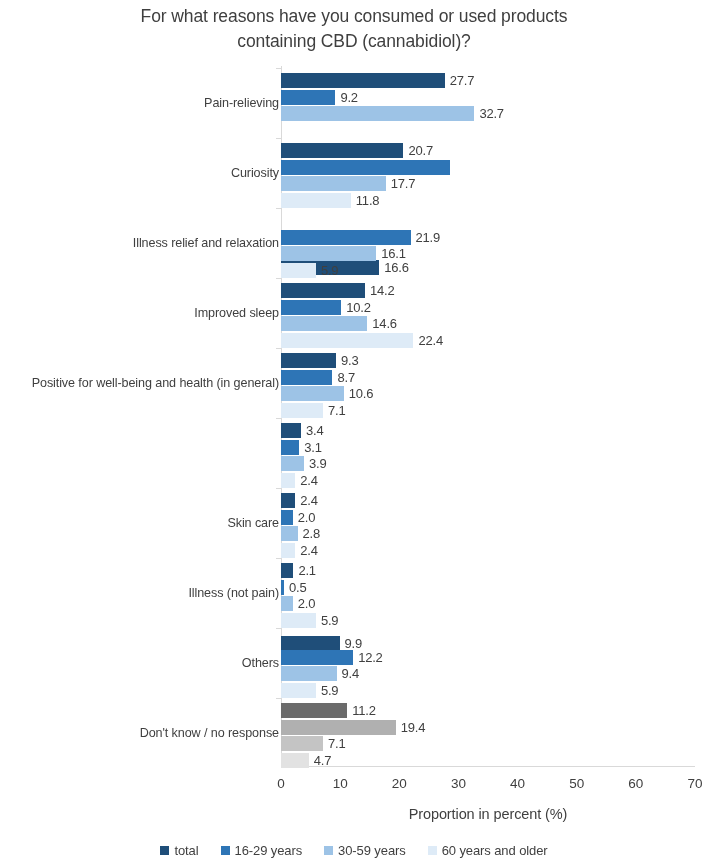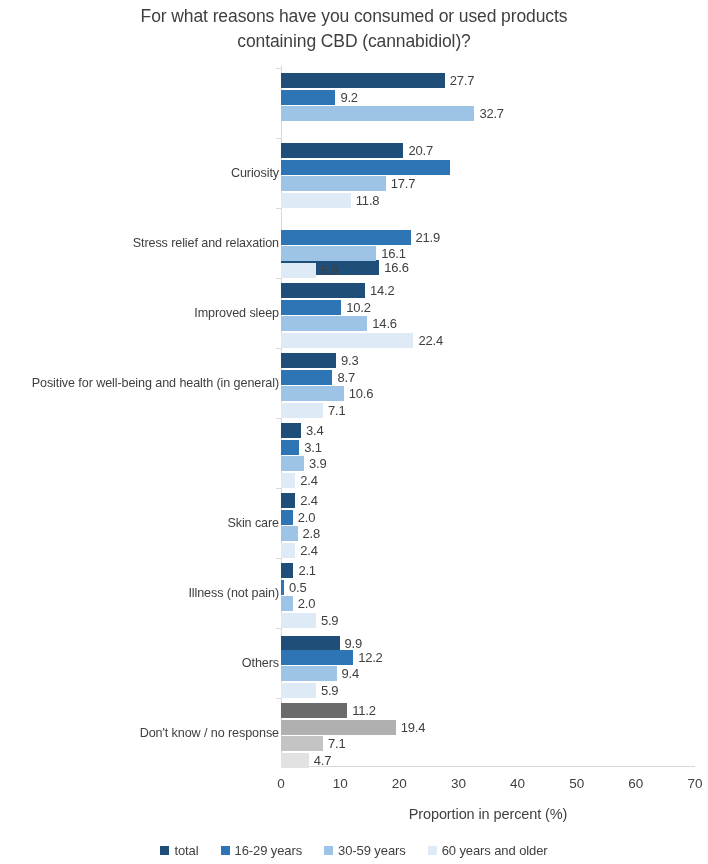--- a/index.html
+++ b/index.html
@@ -158,20 +158,21 @@
 
 <div id="chart-title">For what reasons have you consumed or used products
 containing CBD (cannabidiol)?</div>
 
 <div id="plot">
   <div id="y-axis-line"></div>
   <div id="x-axis-line"></div>
   <div id="groups">
       <div class="group" style="top: 2px;">
         <div class="ytick" style="top: 0px;"></div>
+        <div class="cat-label">Pain-relieving</div>
         <div class="barrow" style="top: 5px;">
           <div class="bar" title="total: 27.7" style="width: 163.826px; background: rgb(31, 78, 121);"></div>
           <span class="bar-val">27.7</span>
         </div>
         <div class="barrow" style="top: 21.5px;">
           <div class="bar" title="16-29 years: 9.2" style="width: 54.4114px; background: rgb(46, 117, 182);"></div>
           <span class="bar-val">9.2</span>
         </div>
         <div class="barrow" style="top: 38px;">
           <div class="bar" title="30-59 years: 32.7" style="width: 193.397px; background: rgb(157, 195, 230);"></div>
@@ -193,21 +194,21 @@
           <div class="bar" title="30-59 years: 17.7" style="width: 104.683px; background: rgb(157, 195, 230);"></div>
           <span class="bar-val">17.7</span>
         </div>
         <div class="barrow" style="top: 54.5px;">
           <div class="bar" title="60 years and older: 11.8" style="width: 69.7886px; background: rgb(222, 235, 247);"></div>
           <span class="bar-val">11.8</span>
         </div>
       </div>
       <div class="group" style="top: 142px;">
         <div class="ytick" style="top: 0px;"></div>
-        <div class="cat-label">Stress relief and relaxation</div>
+        <div class="cat-label">Illness relief and relaxation</div>
         <div class="barrow" style="top: 5px; margin-top: 47px;">
           <div class="bar" title="total: 16.6" style="width: 98.1771px; background: rgb(31, 78, 121);"></div>
           <span class="bar-val">16.6</span>
         </div>
         <div class="barrow" style="top: 21.5px;">
           <div class="bar" title="16-29 years: 21.9" style="width: 129.523px; background: rgb(46, 117, 182);"></div>
           <span class="bar-val">21.9</span>
         </div>
         <div class="barrow" style="top: 38px;">
           <div class="bar" title="30-59 years: 16.1" style="width: 95.22px; background: rgb(157, 195, 230);"></div>

